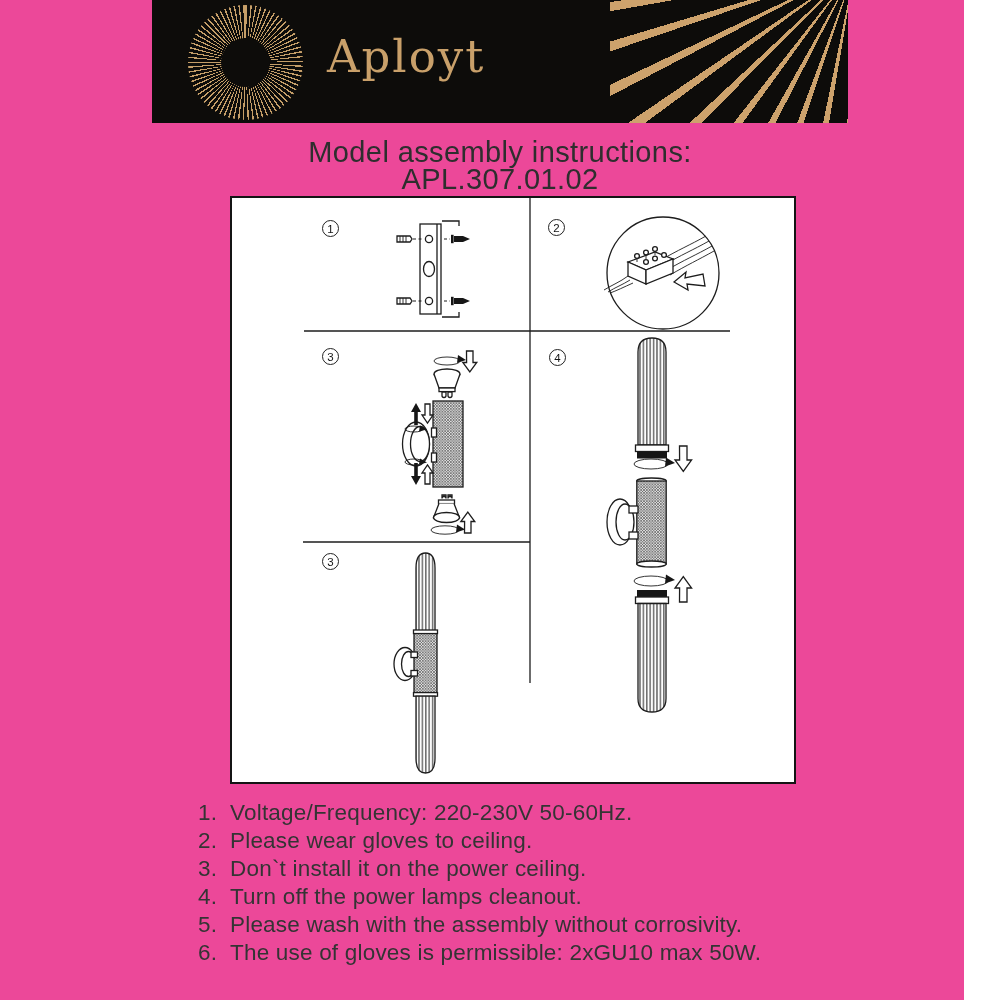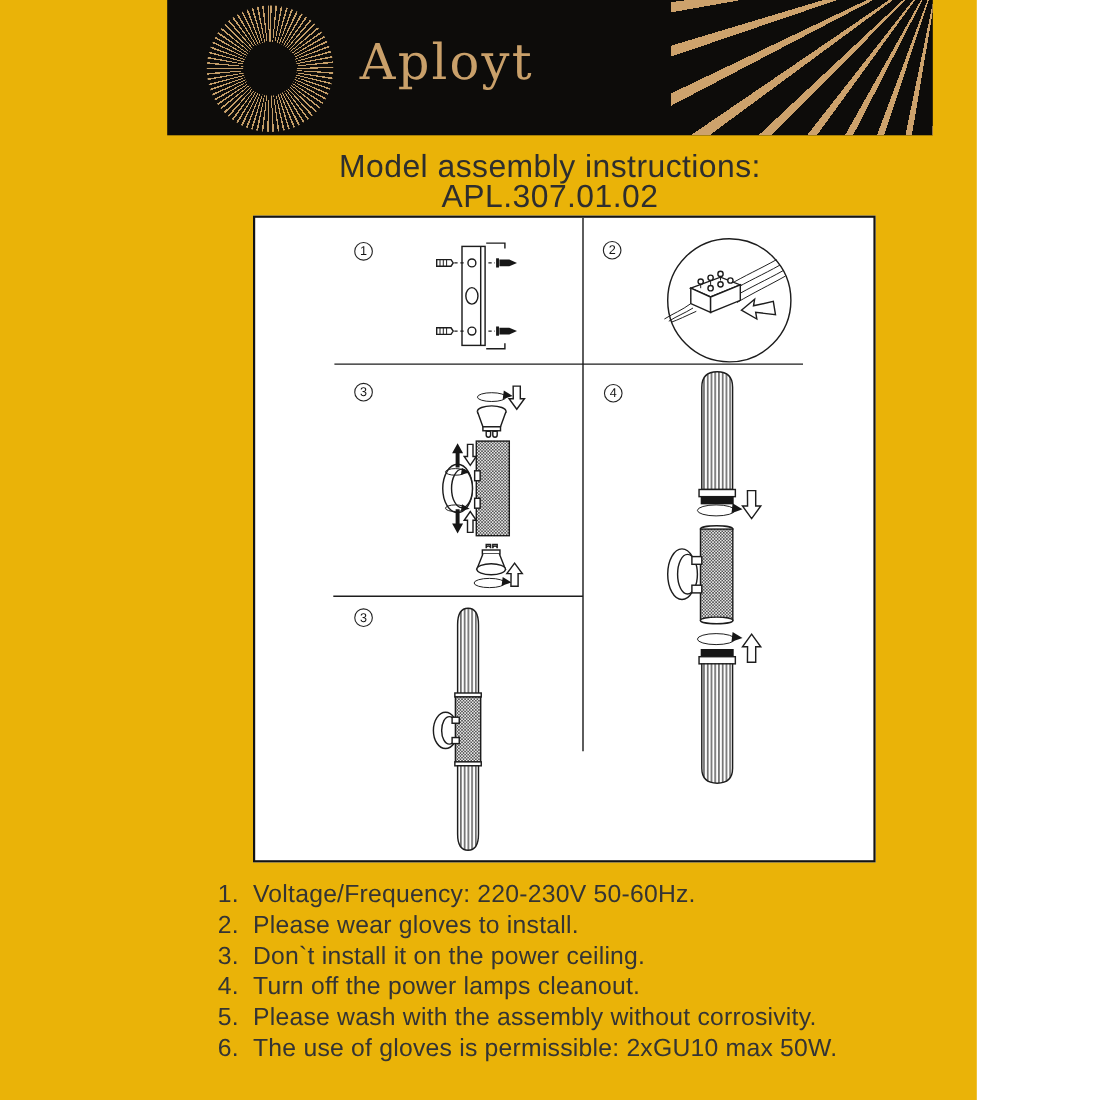--- a/index.html
+++ b/index.html
@@ -1,16 +1,16 @@
 <!DOCTYPE html>
 <html><head>
 <meta charset="utf-8">
 <style>
   html,body{margin:0;padding:0;background:#ffffff;}
-  .page{position:relative;width:888px;height:1000px;background:#eab308;overflow:hidden;
+  .page{position:relative;width:964px;height:1000px;background:#ec4899;overflow:hidden;
         font-family:"Liberation Sans",sans-serif;color:#2d2d2d;}
 
   
   .banner{position:absolute;left:152px;top:0;width:696px;height:123px;background:#0d0c0a;overflow:hidden;}
   .sunburst{position:absolute;left:36px;top:5px;width:115px;height:115px;border-radius:50%;
             background:repeating-conic-gradient(#c59e68 0deg 1.5deg, transparent 1.5deg 4.9deg);}
   .sunburst::after{content:"";position:absolute;inset:33px;background:#0d0c0a;border-radius:50%;}
   .brand{position:absolute;left:175px;top:30px;font-family:"DejaVu Serif","Liberation Serif",serif;
          font-size:45px;font-weight:400;color:#c9a06a;letter-spacing:2px;}
   .rays-right{position:absolute;right:0;top:0;width:238px;height:123px;
@@ -208,21 +208,21 @@
   <div class="pnum" style="left:549px;top:349px;">4</div>
   <div class="pnum" style="left:322px;top:553px;">3</div>
 
   <div class="instructions">
     <div class="irow">
       <span class="inum">1.</span>
       <span class="itext">Voltage/Frequency: 220-230V 50-60Hz.</span>
     </div>
     <div class="irow">
       <span class="inum">2.</span>
-      <span class="itext">Please wear gloves to install.</span>
+      <span class="itext">Please wear gloves to ceiling.</span>
     </div>
     <div class="irow">
       <span class="inum">3.</span>
       <span class="itext">Don`t install it on the power ceiling.</span>
     </div>
     <div class="irow">
       <span class="inum">4.</span>
       <span class="itext">Turn off the power lamps cleanout.</span>
     </div>
     <div class="irow">

